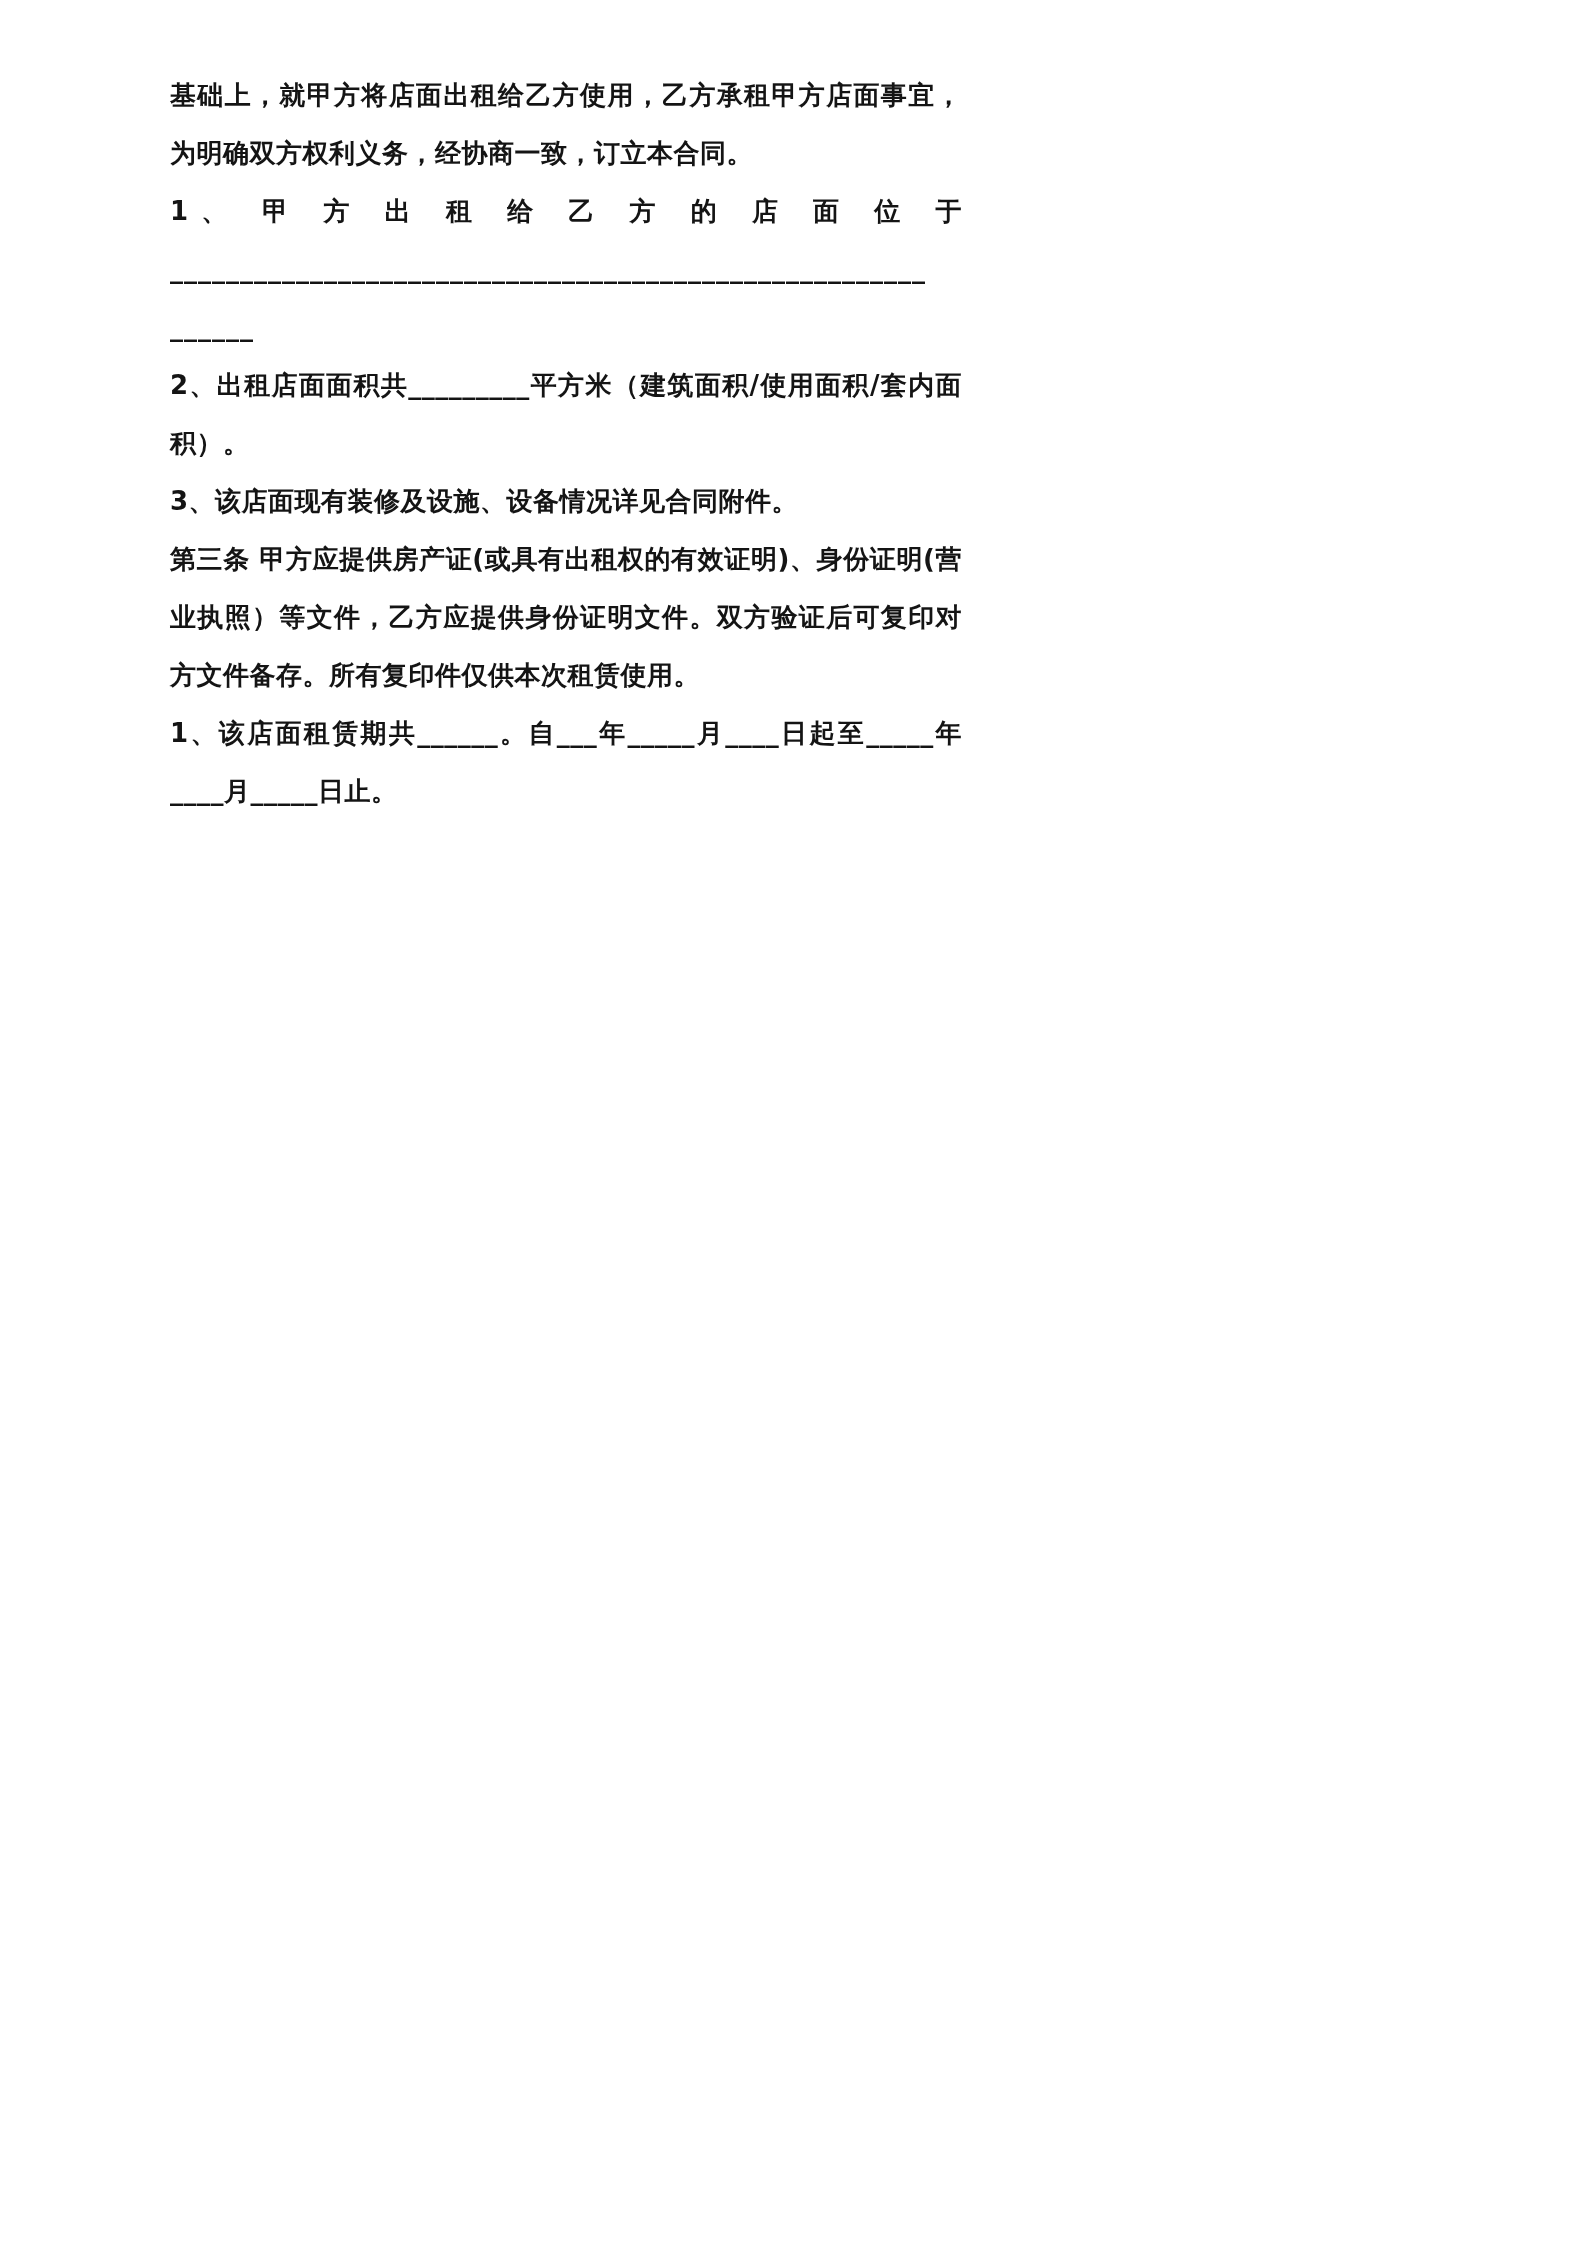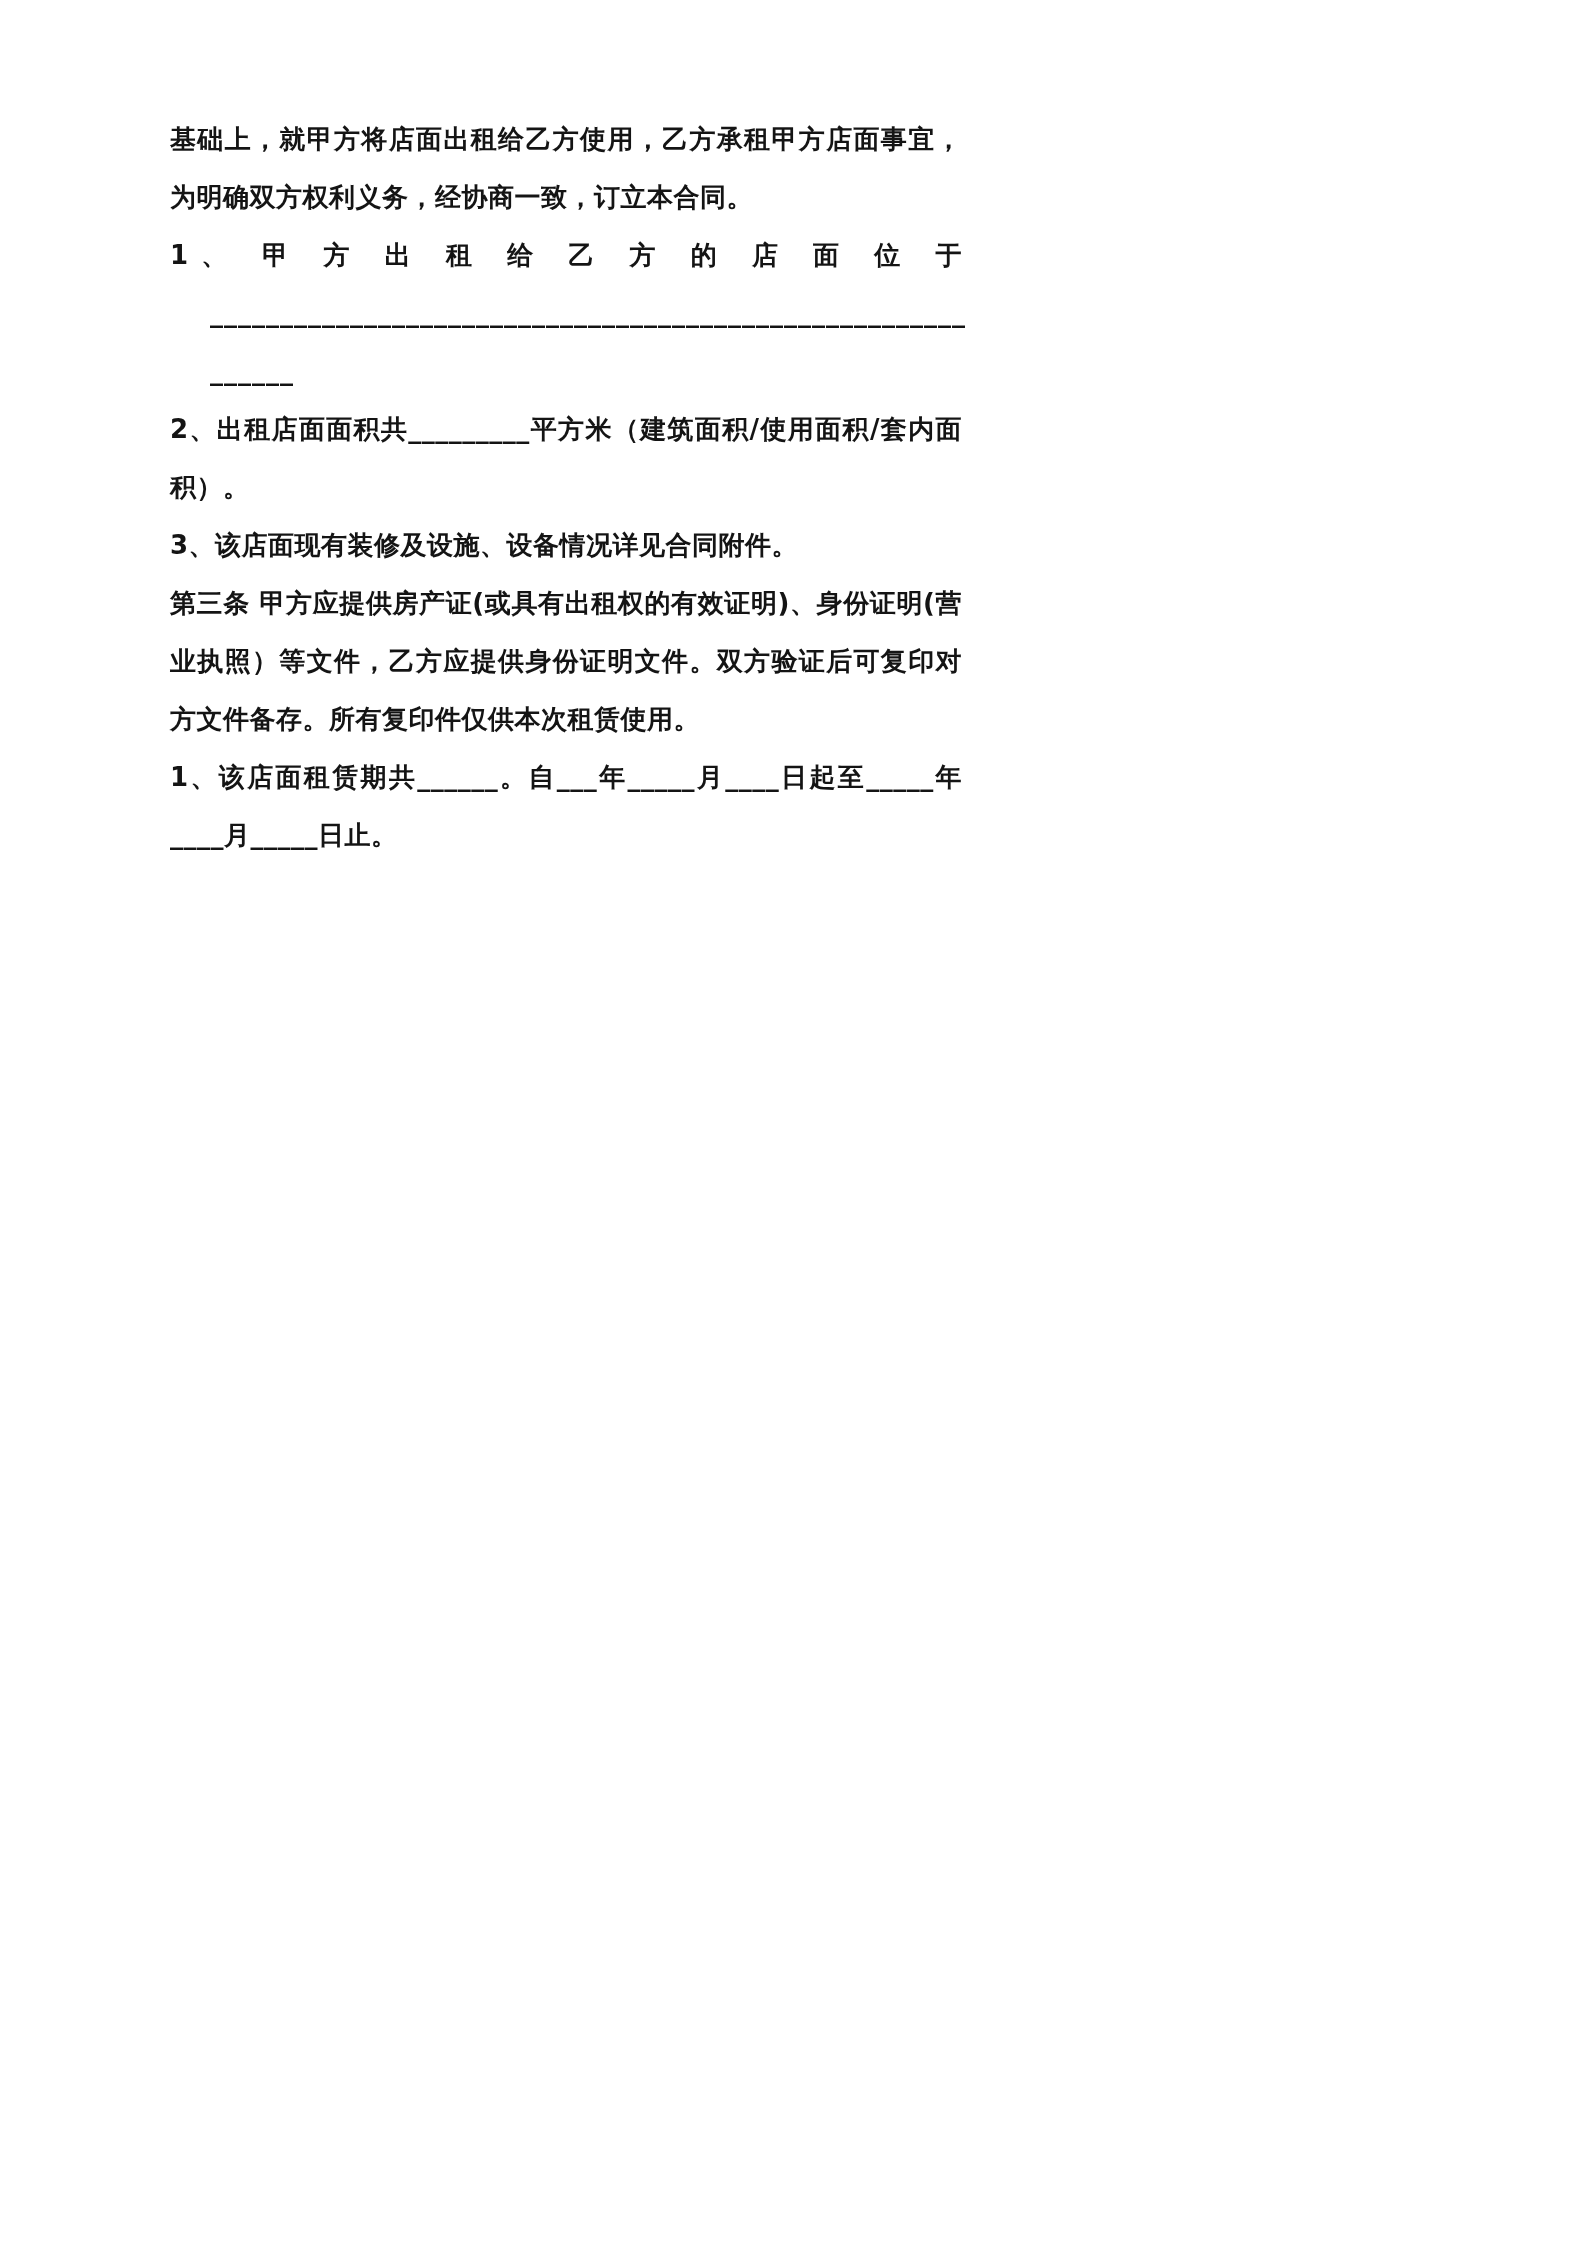--- a/index.html
+++ b/index.html
@@ -9,41 +9,40 @@
   }
   body {
     width: 1586px;
     height: 2244px;
     font-family: "DejaVu Sans", "Liberation Sans", sans-serif;
     color: #141414;
     overflow: hidden;
   }
   .page {
     box-sizing: border-box;
-    padding: 110px 0 0 170px;
+    padding: 66px 0 0 170px;
     width: 980px;
   }
   .para {
     width: 792px;
     margin: 0;
     font-size: 26px;
     font-weight: 700;
     line-height: 58px;
     text-align: justify;
     letter-spacing: 0.5px;
     word-break: normal;
   }
   .para.spread {
     text-align: justify;
     text-align-last: justify;
   }
   .para.underscores {
     white-space: nowrap;
     letter-spacing: 1px;
-    margin-left: 40px;
   }
 </style>
 </head>
 <body>
 
 <div class="page">
   <p class="para">基础上，就甲方将店面出租给乙方使用，乙方承租甲方店面事宜，为明确双方权利义务，经协商一致，订立本合同。</p>
   <p class="para spread">1、 甲 方 出 租 给 乙 方 的 店 面 位 于</p>
   <p class="para underscores">______________________________________________________</p>
   <p class="para underscores">______</p>

